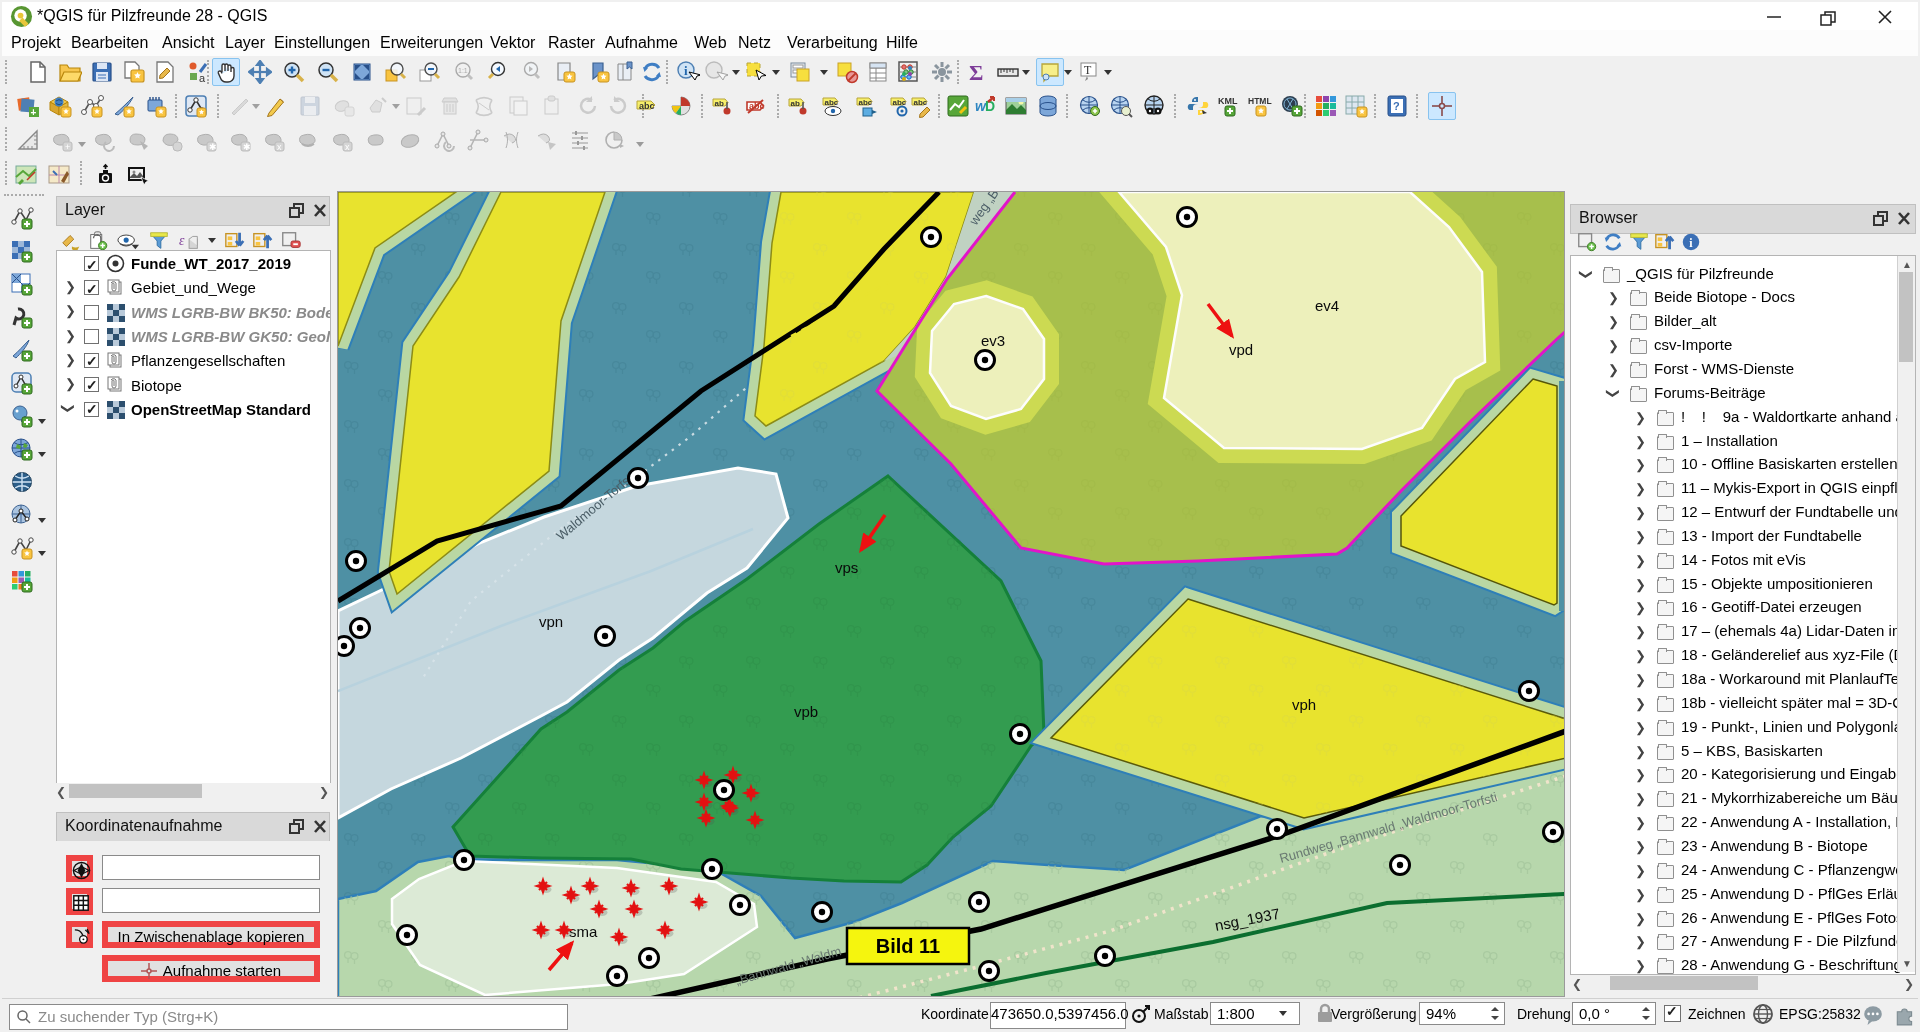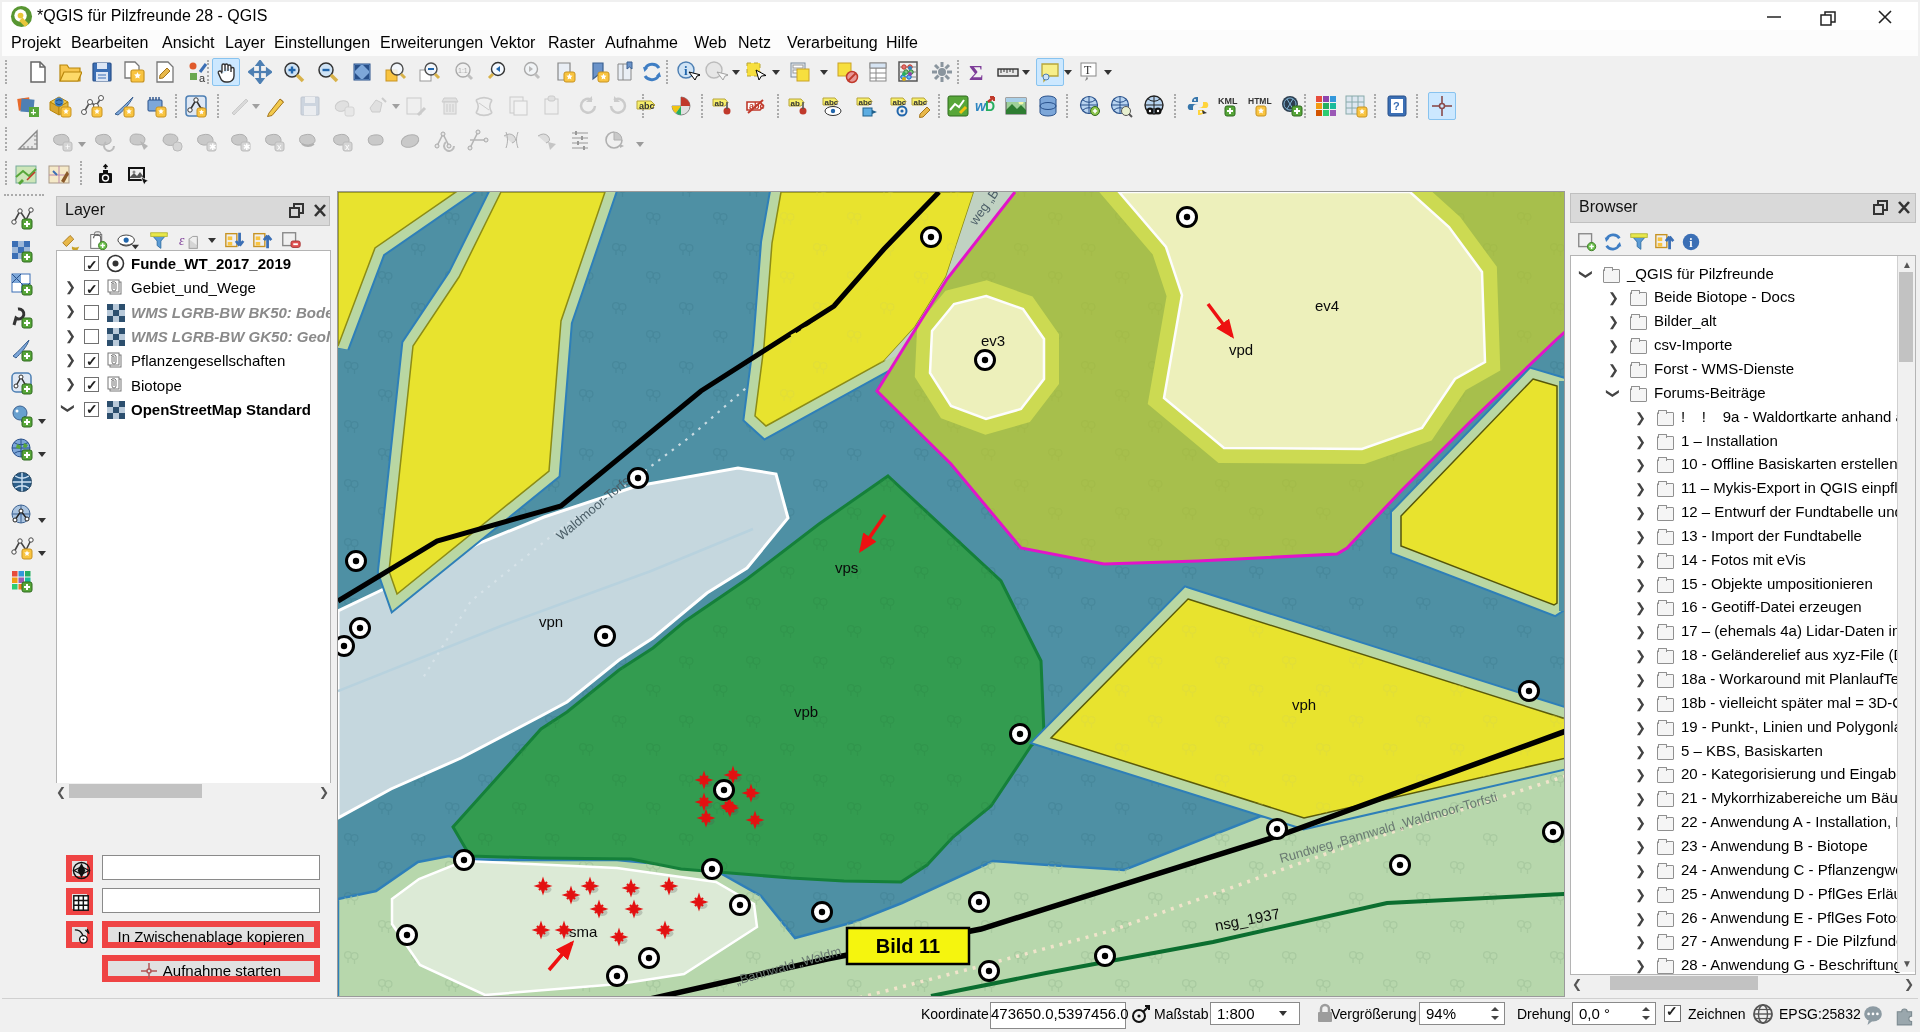--- a/index.html
+++ b/index.html
@@ -917,20 +917,28 @@
         </g>
       </svg>
   <div class="tree-label bold abs" style="left:74px;top:150px">OpenStreetMap Standard</div>
  </div>
  <div class="abs" style="left:6px;top:591px;width:275px;height:17px;background:#f0f0f0">
    <div class="abs" style="left:0;top:2px;font-size:12px;color:#555">❮</div>
    <div class="abs" style="right:2px;top:2px;font-size:12px;color:#555">❯</div>
    <div class="abs" style="left:13px;top:1px;width:133px;height:14px;background:#c2c2c2"></div>
  </div>
 
+ <div class="abs" style="left:6px;top:620px;width:272px;height:28px;background:#d9d9d9;border:1px solid #c0c0c0">
+   <div class="panel-title abs" style="left:8px;top:4px">Koordinatenaufnahme</div>
+   <svg class="abs" style="left:232px;top:6px" width="40" height="16" viewBox="0 0 40 16">
+     <rect x="5" y="1" width="9" height="9" fill="none" stroke="#333" stroke-width="2"></rect>
+     <rect x="1" y="5" width="9" height="9" fill="#d9d9d9" stroke="#333" stroke-width="2"></rect>
+     <path d="M26 2 L36 13 M36 2 L26 13" stroke="#333" stroke-width="2.6"></path>
+   </svg>
+ </div>
  <div class="abs" style="left:0;top:649px;width:285px;height:157px;background:#f0f0f0" id="koord">
   <button class="abs sbtn" style="left:16px;top:14px;width:27px;height:27px;padding:0">
    <svg width="19" height="19" viewBox="0 0 20 20">
           <circle cx="10" cy="10" r="8.5" fill="none" stroke="#111" stroke-width="1.5"></circle>
           <path d="M10 2 L14 10 L10 18 L6 10 z" fill="#111"></path>
           <path d="M2 10 L10 6 L18 10 L10 14 z" fill="none" stroke="#111" stroke-width="1.2"></path>
         </svg>
   </button>
   <input class="abs" style="left: 52px; top: 14px; width: 218px; height: 25px; border: 1px solid rgb(138, 138, 138); box-sizing: border-box;">
   <button class="abs sbtn" style="left:16px;top:47px;width:27px;height:27px;padding:0">
@@ -1157,21 +1165,21 @@
   <use href="#pmark" x="1104" y="955"></use>
           <use href="#pmark" x="978" y="901"></use>
   <use href="#pmark" x="1552" y="831"></use>
           <use href="#pmark" x="1528" y="690"></use>
  </g>
 </g>
 </svg>
 </div>
 
 <div class="abs" style="left:1566px;top:192px;width:352px;height:806px;background:#f0f0f0" id="browserpanel">
- <div class="abs" style="left:4px;top:1px;width:344px;height:28px;background:#d9d9d9;border:1px solid #c0c0c0">
+ <div class="abs" style="left:4px;top:12px;width:344px;height:28px;background:#d9d9d9;border:1px solid #c0c0c0">
    <div class="panel-title abs" style="left:8px;top:4px">Browser</div>
    <svg class="abs" style="left:302px;top:6px" width="40" height="16" viewBox="0 0 40 16">
      <rect x="5" y="1" width="9" height="9" fill="none" stroke="#333" stroke-width="2"></rect>
      <rect x="1" y="5" width="9" height="9" fill="#d9d9d9" stroke="#333" stroke-width="2"></rect>
      <path d="M26 2 L36 13 M36 2 L26 13" stroke="#333" stroke-width="2.6"></path>
    </svg>
  </div>
  <div class="abs" style="left:4px;top:36px;width:344px;height:26px" id="browsertools">
   <svg class="abs" style="left:6px;top:3px" width="22" height="22" viewBox="0 0 24 24">
         <rect x="3" y="3" width="14" height="14" fill="none" stroke="#888" stroke-width="1.5"></rect>
@@ -1299,20 +1307,27 @@
       </div>
  </div>
  <div class="abs" style="left:4px;top:783px;width:346px;height:17px;background:#f0f0f0">
    <div class="abs" style="left:2px;top:2px;font-size:12px;color:#555">❮</div>
    <div class="abs" style="right:2px;top:2px;font-size:12px;color:#555">❯</div>
    <div class="abs" style="left:40px;top:1px;width:148px;height:14px;background:#c2c2c2"></div>
  </div>
 </div>
 
 <div class="abs" style="left:2px;top:998px;width:1916px;height:32px;background:#f0f0f0;border-top:1px solid #d0d0d0" id="statusbar">
+ <div class="abs" style="left:7px;top:5px;width:557px;height:24px;background:#fff;border:1px solid #8a8a8a">
+   <svg class="abs" style="left:6px;top:4px" width="16" height="16" viewBox="0 0 16 16">
+        <circle cx="6.5" cy="6.5" r="4.5" fill="none" stroke="#666" stroke-width="1.5"></circle>
+        <line x1="10" y1="10" x2="14" y2="14" stroke="#666" stroke-width="1.5"></line>
+      </svg>
+   <div class="abs" style="left:28px;top:3px;font-size:15px;color:#8a8a8a">Zu suchender Typ (Strg+K)</div>
+ </div>
  <div class="abs" style="left:919px;top:7px;font-size:14px">Koordinate</div>
  <div class="abs" style="left:988px;top:3px;width:134px;height:23px;background:#fff;border:1px solid #8a8a8a;font-size:15px;text-align:center;padding-top:2px">473650.0,5397456.0</div>
  <svg class="abs" style="left:1128px;top:4px" width="22" height="22" viewBox="0 0 22 22">
       <circle cx="9" cy="13" r="6" fill="none" stroke="#111" stroke-width="2"></circle>
       <circle cx="9" cy="13" r="1.6" fill="#111"></circle>
       <path d="M13 9 L19 3 M15 3 l4 0 l0 4" stroke="#111" stroke-width="2" fill="none"></path>
     </svg>
  <div class="abs" style="left:1152px;top:7px;font-size:14px">Maßstab</div>
  <div class="abs" style="left:1208px;top:3px;width:90px;height:23px;background:#fff;border:1px solid #8a8a8a;font-size:15px;padding:2px 0 0 6px;box-sizing:border-box">1:800
    <div class="dd" style="left:68px;top:8px"></div>

